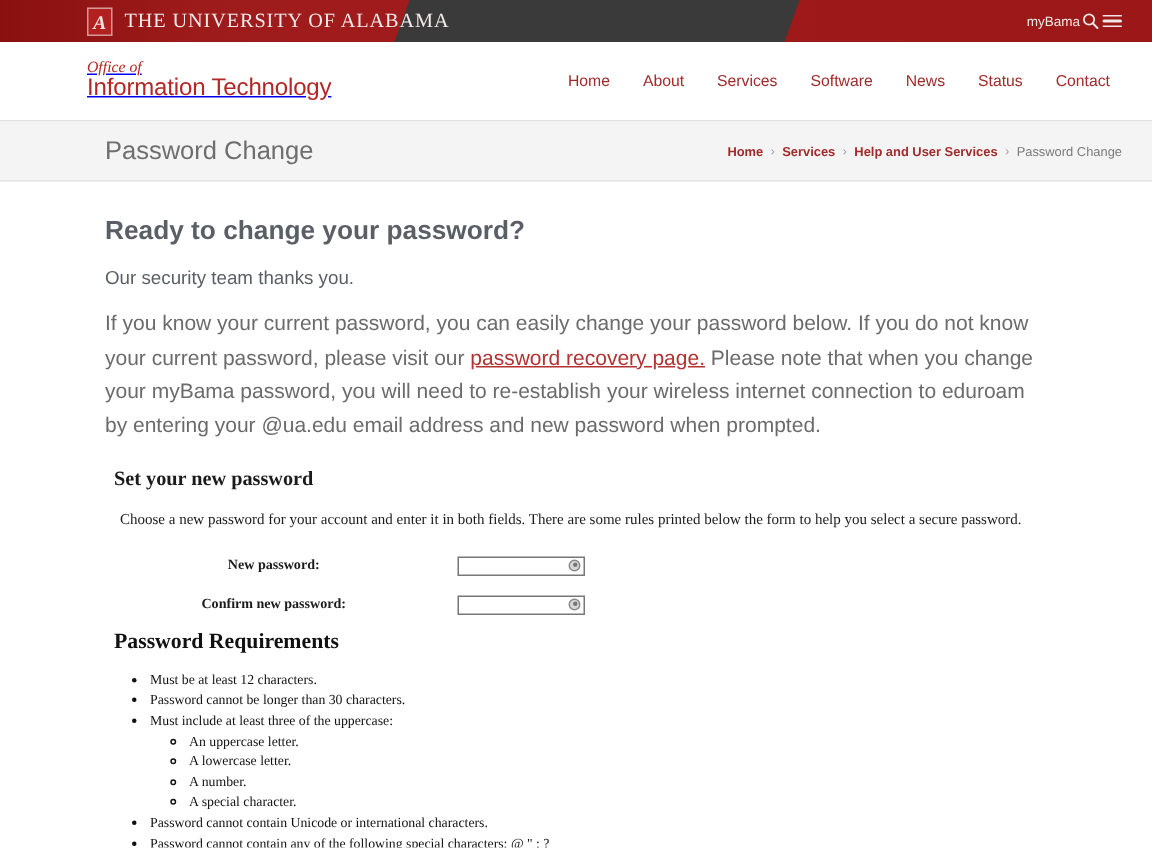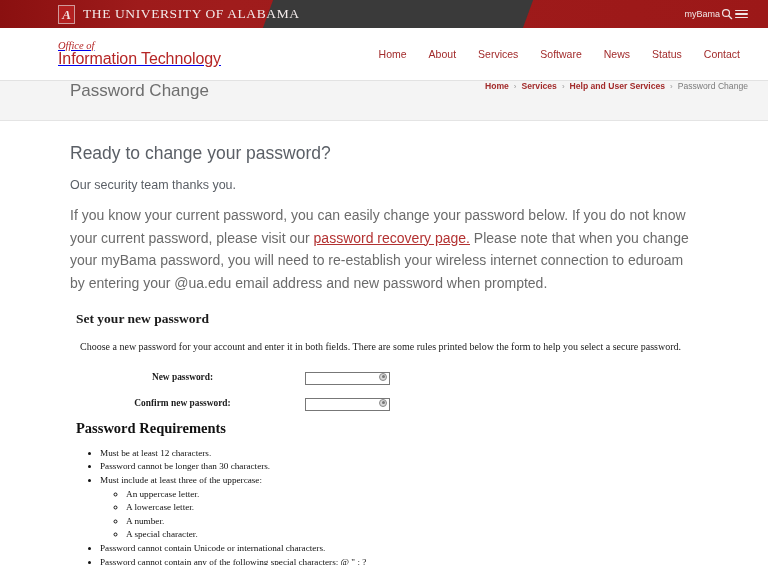--- a/index.html
+++ b/index.html
@@ -131,21 +131,21 @@
     text-decoration: none;
     white-space: nowrap;
   }
 
   
   .crumbband {
     height: 40px;
     background: #f4f4f4;
     border-bottom: 1px solid #e4e4e4;
     display: flex;
-    align-items: flex-start;
+    align-items: center;
     padding: 0 20px 0 70px;
   }
   .page-title {
     color: #6e6e6e;
     font-size: 17px;
     font-weight: normal;
     margin: 0;
     white-space: nowrap;
   }
   .crumbs {
@@ -164,21 +164,21 @@
   .crumb-sep { color: #9a9a9a; font-size: 8px; margin: 0 1px; }
   .crumb-current { color: #7b7b7b; }
 
   
   .content {
     padding: 22px 70px 0 70px;
   }
   h1.ready {
     color: #5a5f66;
     font-size: 17.5px;
-    font-weight: normal;
+    font-weight: bold;
     margin: 0 0 14px 0;
   }
   h2.thanks {
     color: #5a5f66;
     font-size: 12.5px;
     font-weight: normal;
     margin: 0 0 12px 0;
   }
   p.intro {
     color: #6b6b6b;

